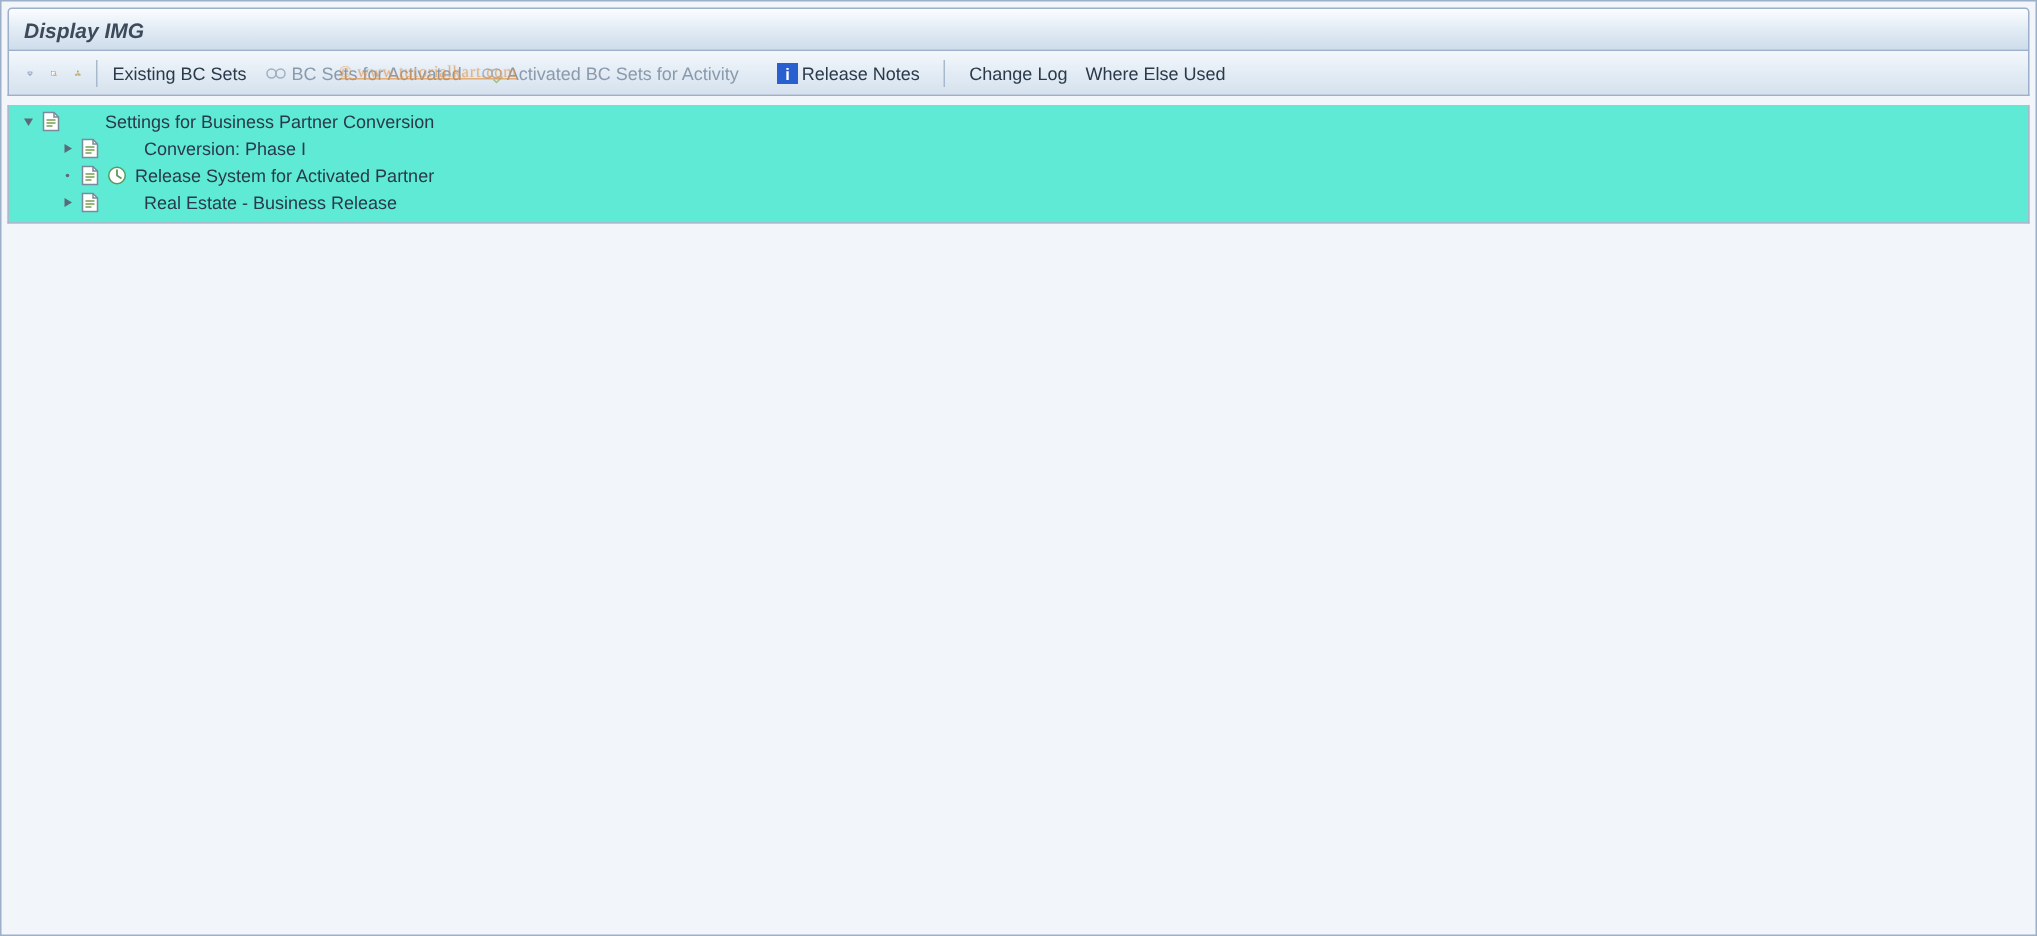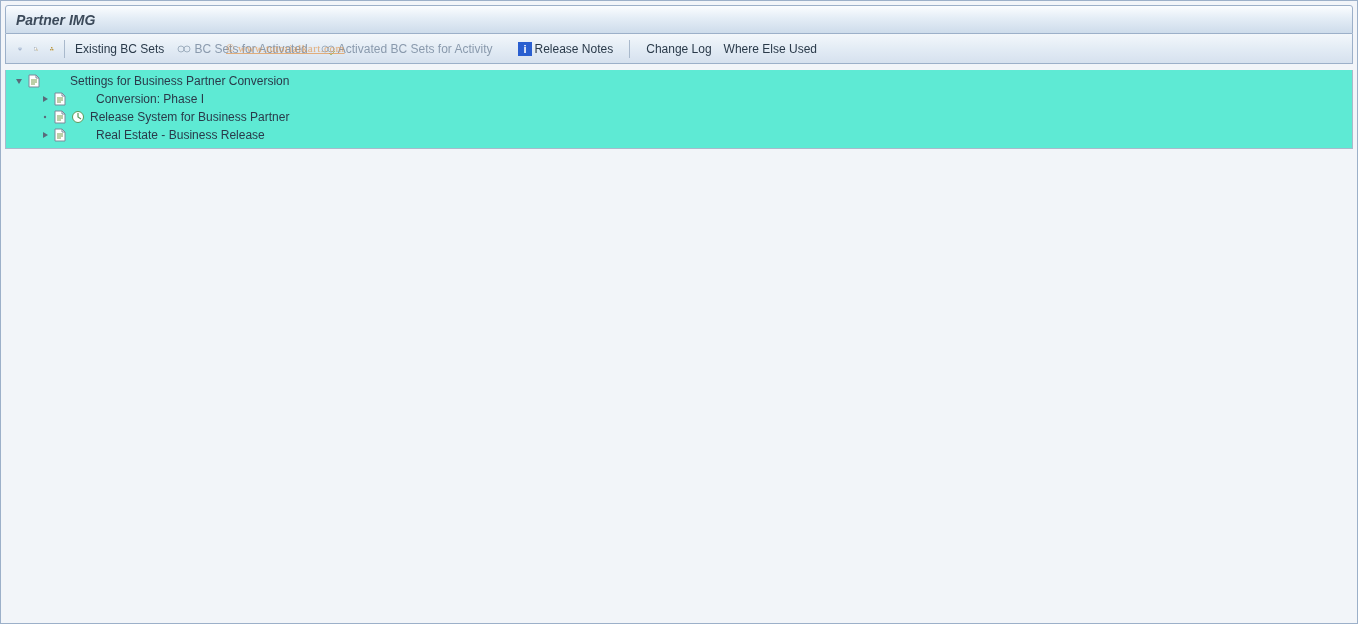--- a/index.html
+++ b/index.html
@@ -104,21 +104,21 @@
     text-decoration: underline;
   }
   .spacer-col { width: 16px; flex-shrink:0; }
 </style>
 </head>
 <body>
 
 <div class="window">
 
   <div class="title-bar">
-    <span>Partner IMG</span>
+    <span>Display IMG</span>
   </div>
 
   <div class="toolbar">
     <span class="ic tb-btn">
       <svg viewBox="0 0 16 16">
           <path d="M2 4 L8 12 L14 4 Z" fill="none" stroke="#4a6a9a" stroke-width="1.2"></path>
           <path d="M2 8 L8 14 L14 8" fill="none" stroke="#4a6a9a" stroke-width="1.2"></path>
         </svg>
     </span>
     <span class="ic tb-btn">
@@ -228,21 +228,21 @@
               <path d="M9 1 V4 H12" fill="none" stroke="#7a8a9a"></path>
               <path d="M4 6 H10 M4 8 H10 M4 10 H8" stroke="#7aa050"></path>
             </svg>
         </span>
         <span class="ic exec-ic">
           <svg viewBox="0 0 14 14">
               <circle cx="7" cy="7" r="5.5" fill="#fff" stroke="#5a9a5a"></circle>
               <path d="M7 3 V7 L10 9" fill="none" stroke="#5a9a5a" stroke-width="1.2"></path>
             </svg>
         </span>
-        <span class="lbl" style="padding-left:2px">Release System for Business Partner</span>
+        <span class="lbl" style="padding-left:2px">Release System for Activated Partner</span>
       </div>
 
 
       <div class="tree-row" style="padding-left:34px">
         <span class="tw">
           <svg viewBox="0 0 8 8">
               <path d="M2 1 L7 4 L2 7 Z" fill="#5a6a7a"></path>
             </svg>
         </span>
         <span class="ic doc-ic">

